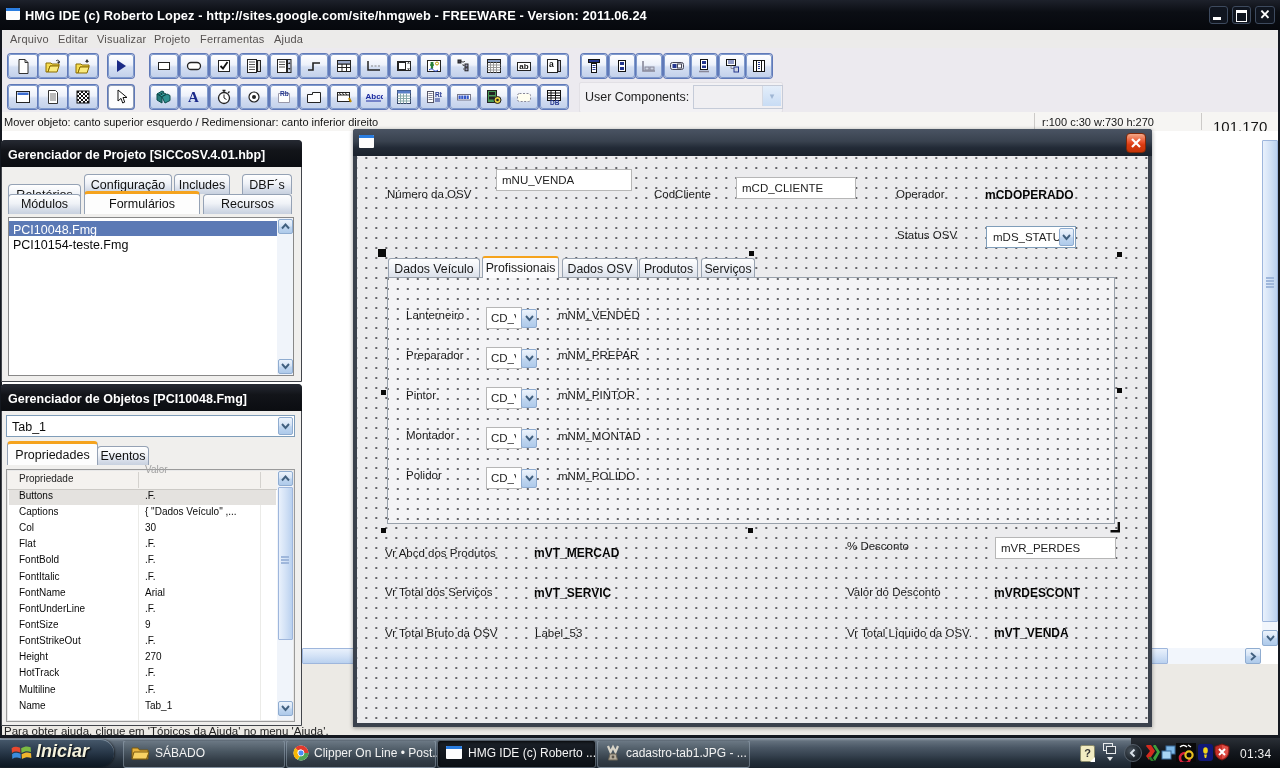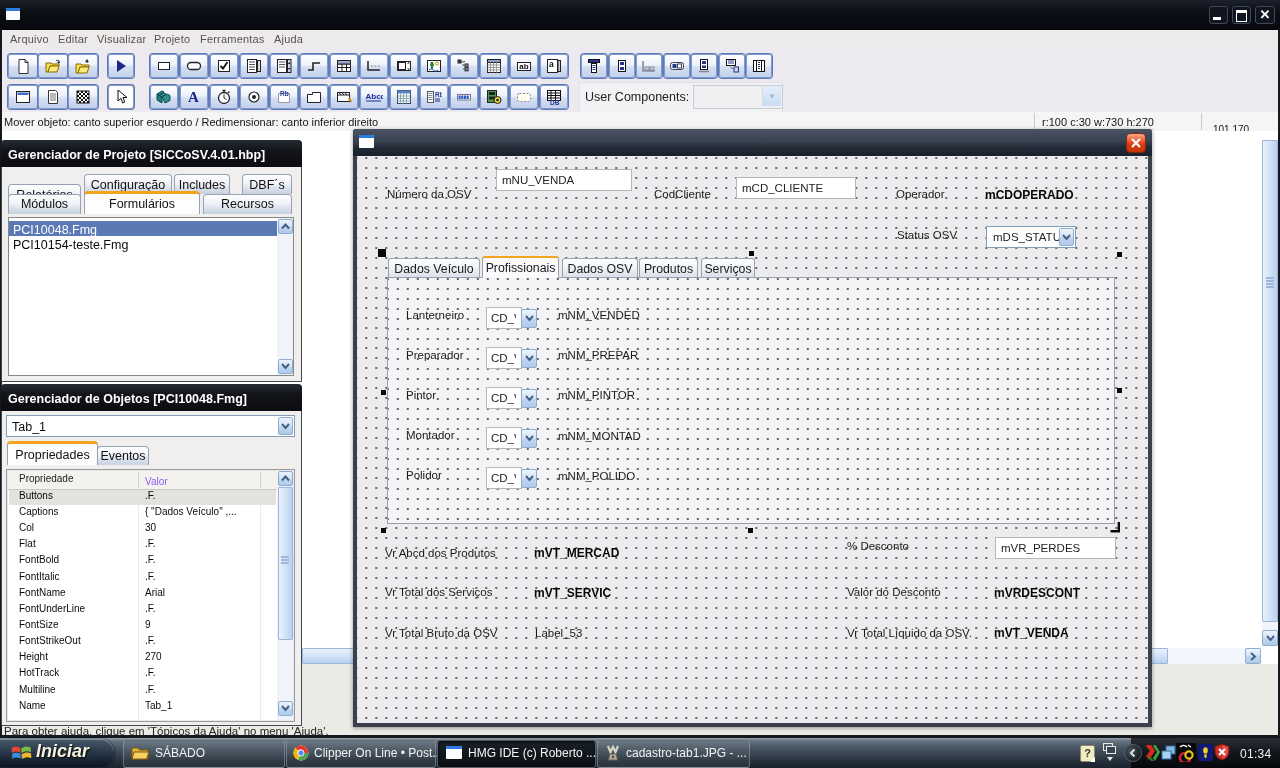--- a/index.html
+++ b/index.html
@@ -20,20 +20,21 @@
 .xbtn{position:absolute;box-sizing:border-box;background:linear-gradient(#EDF4FC,#D6E4F6 45%,#C0D6F0 55%,#AECAEA);border:1px solid #8FACD0;border-radius:2px;display:flex;align-items:center;justify-content:center;color:#3A5774;font-size:7px}
 .grow{position:absolute;height:16px;font-size:10px;color:#0a0a0a;white-space:nowrap;overflow:hidden}
 .mnu{font-size:11px;color:#555150;letter-spacing:0.2px}
 </style></head>
 <body>
 <div id="screen">
 
 <div class="abs" style="left:0;top:0;width:1280px;height:30px;background:linear-gradient(#1d212b,#0b0e14 40%,#06080d)"></div>
 <div class="abs" style="left:5.5px;top:7.5px;width:14px;height:12px;background:#fdfdfd;border-radius:1px"></div>
 <div class="abs" style="left:5.5px;top:7.5px;width:14px;height:3px;background:#2a7de0;border-radius:1px 1px 0 0"></div>
+<div class="abs" style="left:25px;top:8px;font-size:12.8px;font-weight:bold;letter-spacing:0.1px;color:#fff;white-space:nowrap">HMG IDE (c) Roberto Lopez - http://sites.google.com/site/hmgweb - FREEWARE - Version: 2011.06.24</div>
 <div class="abs" style="left:1209px;top:6px;width:17px;height:16px;background:#10151f;border:1px solid #3d4a5e;border-radius:3px">
       <div class="abs" style="left:3px;top:10px;width:8px;height:3px;background:#fff"></div>
     </div>
 <div class="abs" style="left:1232px;top:6px;width:17px;height:16px;background:#10151f;border:1px solid #3d4a5e;border-radius:3px">
       <div class="abs" style="left:3px;top:3px;width:9px;height:8px;border:1.5px solid #fff;border-top-width:3px"></div>
     </div>
 <div class="abs" style="left:1255px;top:6px;width:18px;height:16px;background:#10151f;border:1px solid #3d4a5e;border-radius:3px;color:#fff;font-size:13px;font-weight:bold;text-align:center;line-height:15px">✕</div>
 
 <div class="abs" style="left:0;top:30px;width:1280px;height:18px;background:#ECEBEA"></div>
 <div class="abs mnu" style="left:10px;top:33px">Arquivo</div>
@@ -348,21 +349,21 @@
 <div class="abs" style="left:579px;top:82px;width:202px;height:29px;background:#F2F1F4;border:1px solid #E2E0E5;border-radius:2px"></div>
 <div class="abs" style="left:585px;top:89.5px;font-size:12.5px;color:#222">User Components:</div>
 <div class="abs" style="left:693px;top:85px;width:88px;height:22px;background:#F0EFF2;border:1px solid #C5CBD8"></div>
 <div class="abs" style="left:762px;top:86px;width:18px;height:20px;background:linear-gradient(#E4EEfA,#C8DCF4);border-left:1px solid #D5D9E2;color:#9FB6D4;font-size:9px;text-align:center;line-height:20px">▾</div>
 
 <div class="abs" style="left:0;top:112px;width:1280px;height:19px;background:#F6F5F3;border-bottom:1px solid #C9C7C5"></div>
 <div class="abs" style="left:1034px;top:113px;width:1px;height:17px;background:#CCCAc8"></div>
 <div class="abs" style="left:1201px;top:113px;width:1px;height:17px;background:#CCCAC8"></div>
 <div class="abs" style="left:4px;top:116px;font-size:11px;color:#151515;white-space:nowrap">Mover objeto: canto superior esquerdo / Redimensionar: canto inferior direito</div>
 <div class="abs" style="left:1042px;top:116px;font-size:11px;color:#151515">r:100 c:30 w:730 h:270</div>
-<div class="abs" style="left:1213px;top:124px;font-size:10px;color:#151515">101,170</div>
+<div class="abs" style="left:1213px;top:118px;font-size:15px;color:#151515">101,170</div>
 
 <div class="abs" style="left:2px;top:131px;width:1276px;height:533px;background:#fff"></div>
 <div class="abs" style="left:2px;top:664px;width:1276px;height:71px;background:#ECEAE5"></div>
 <div class="abs" style="left:4px;top:725px;font-size:11.5px;color:#222;white-space:nowrap">Para obter ajuda, clique em 'Tópicos da Ajuda' no menu 'Ajuda'.</div>
 
 <div class="abs" style="left:1262px;top:140px;width:16px;height:506px;background:#F2F6FC"></div>
 <div class="abs" style="left:1262px;top:140px;width:16px;height:482px;background:linear-gradient(90deg,#E9F1FC,#D3E2F6 50%,#BAD1EF);border:1px solid #9EB6DC;box-sizing:border-box;border-radius:1px"></div>
 <div class="abs" style="left:1266px;top:277px;width:8px;height:1.5px;background:#9FB7DB;box-shadow:0 3px 0 #9FB7DB,0 6px 0 #9FB7DB,0 9px 0 #9FB7DB"></div>
 <div class="xbtn" style="left:1262px;top:630px;width:16px;height:16px">
       <svg width="9" height="7">
@@ -424,21 +425,21 @@
 <div class="ptab" style="left:97px;top:446px;width:52px;height:19px;font-size:12.5px">Eventos</div>
 <div class="ptab act" style="left:7px;top:441px;width:91px;height:24px;font-size:12.5px">Propriedades</div>
 
 <div class="abs" style="left:6px;top:469px;width:289px;height:253px;background:#fff;border:1px solid #9a9a9a;box-sizing:border-box;box-shadow:inset 0 0 0 1px #E8E8E8"></div>
 <div class="abs" style="left:8px;top:471px;width:285px;height:18px;background:#F4F2EF;border-bottom:1px solid #CCCAC6"></div>
 <div class="abs" style="left:138px;top:472px;width:1px;height:16px;background:#D4D2CE"></div>
     <div class="abs" style="left:138px;top:490px;width:1px;height:230px;background:#EBEBE8"></div>
 <div class="abs" style="left:260px;top:472px;width:1px;height:16px;background:#D4D2CE"></div>
     <div class="abs" style="left:260px;top:490px;width:1px;height:230px;background:#EBEBE8"></div>
 <div class="abs grow" style="left:19px;top:473px;color:#222">Propriedade</div>
-<div class="abs grow" style="left:145px;top:476px;color:#8b5cf6">Valor</div>
+<div class="abs grow" style="left:145px;top:464px;color:#a3a3a3">Valor</div>
 <div class="abs" style="left:9px;top:490px;width:267px;height:15px;background:#E4E2DF"></div>
 <div class="grow" style="left:19px;top:490px">Buttons</div>
     <div class="grow" style="left:145px;top:490px">.F.</div>
 <div class="grow" style="left:19px;top:506px">Captions</div>
     <div class="grow" style="left:145px;top:506px;width:130px">{ "Dados Veículo" ,...</div>
 <div class="grow" style="left:19px;top:522px">Col</div>
     <div class="grow" style="left:145px;top:522px">30</div>
 <div class="grow" style="left:19px;top:538px">Flat</div>
     <div class="grow" style="left:145px;top:538px">.F.</div>
 <div class="grow" style="left:19px;top:554px">FontBold</div>

